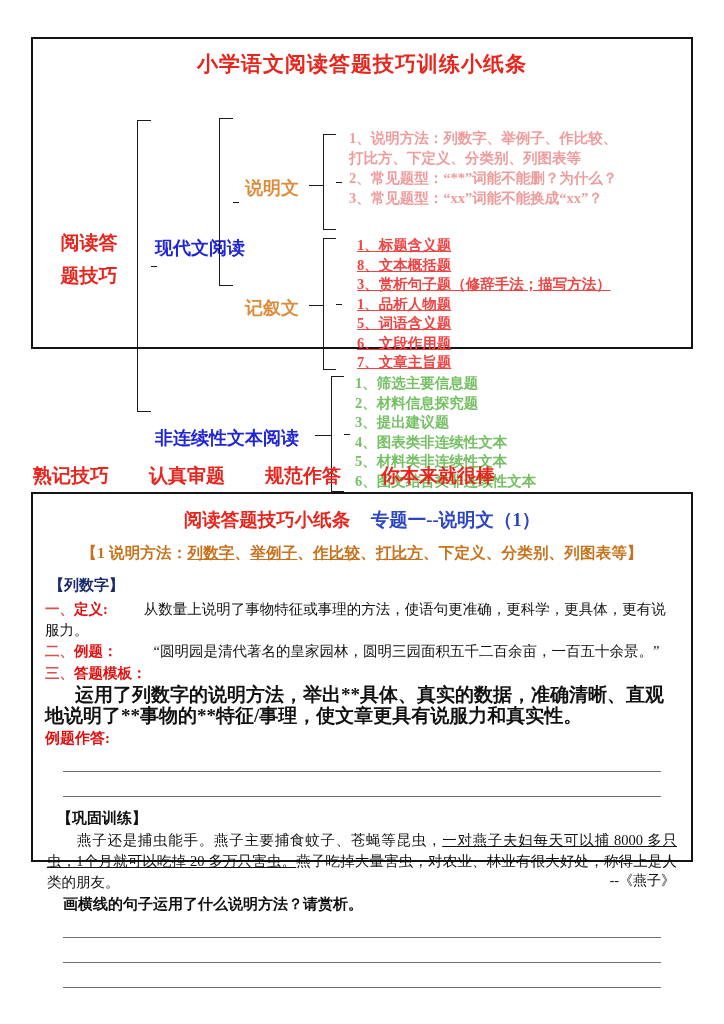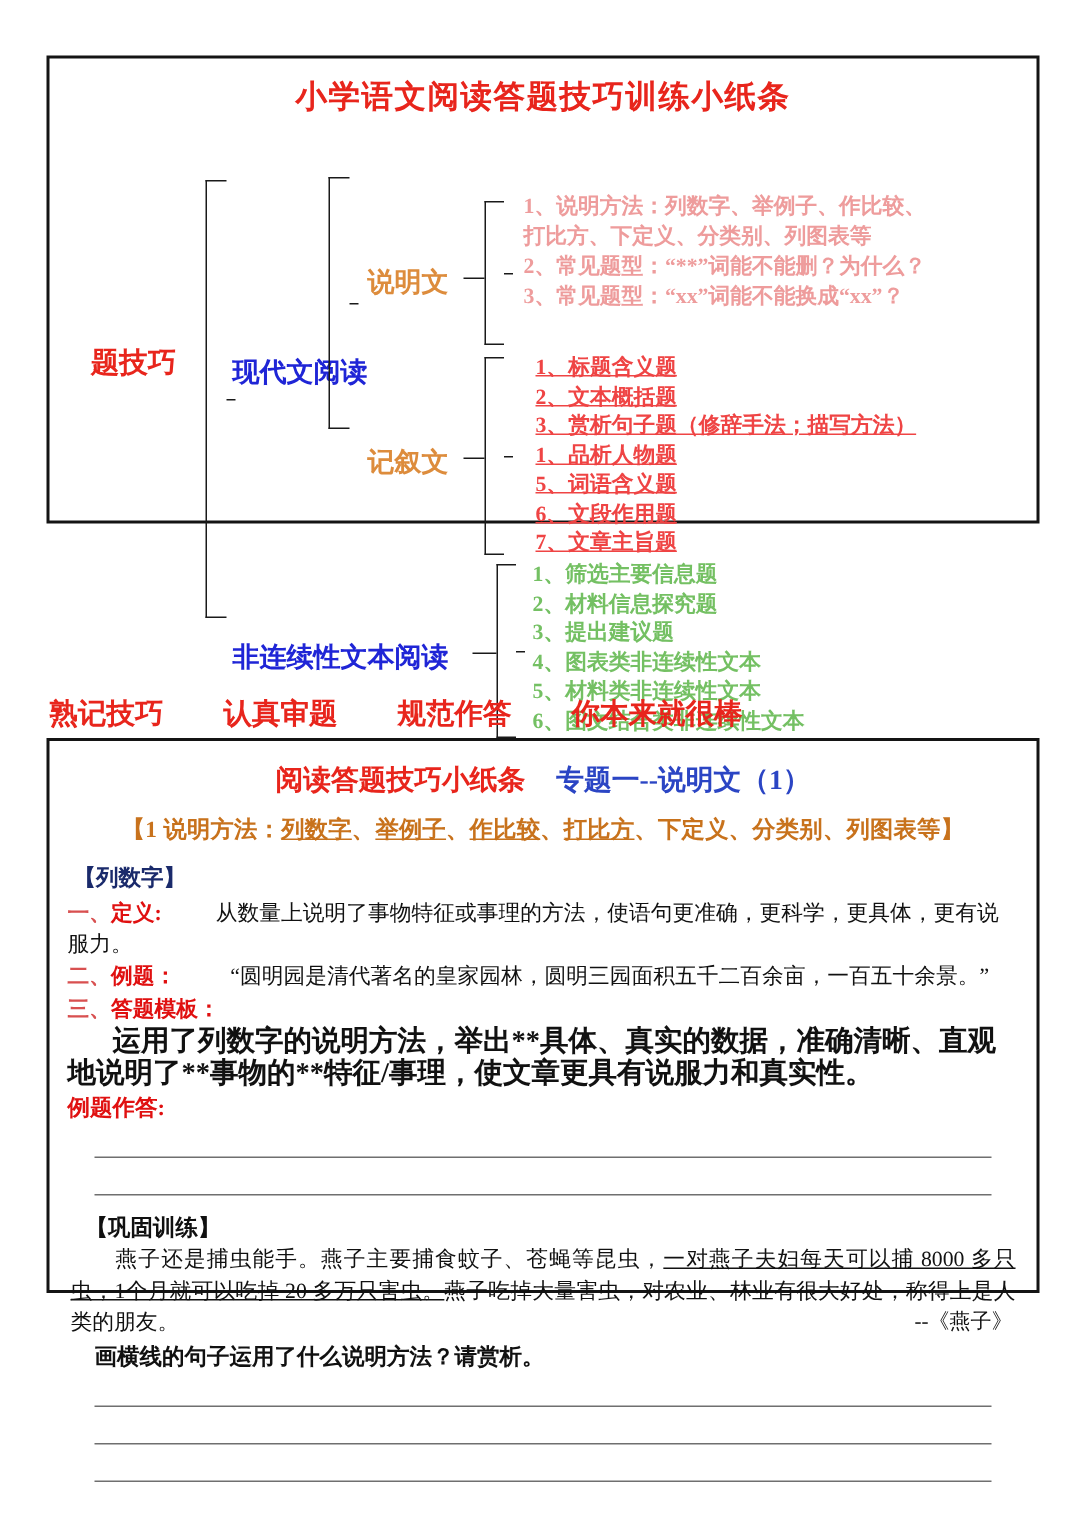--- a/index.html
+++ b/index.html
@@ -229,20 +229,21 @@
 
 <div class="page">
 
   <div class="card" id="card-mindmap">
 
     <div class="mm-title">小学语文阅读答题技巧训练小纸条</div>
 
     <div class="mm-body">
 
       <div class="root-label">
+        <span>阅读答</span>
         <span>题技巧</span>
       </div>
       <div class="brace" id="brace-root"></div>
 
       <div class="node lvl1" id="node-modern">现代文阅读</div>
       <div class="node lvl1" id="node-nonlin">非连续性文本阅读</div>
 
       <div class="brace" id="brace-modern"></div>
 
       <div class="node lvl2" id="node-exp">说明文</div>
@@ -258,21 +259,21 @@
 
       <div class="bullets" id="bullets-exp">
         <div>1、说明方法：列数字、举例子、作比较、</div>
         <div>打比方、下定义、分类别、列图表等</div>
         <div>2、常见题型：“**”词能不能删？为什么？</div>
         <div>3、常见题型：“xx”词能不能换成“xx”？</div>
       </div>
 
       <div class="bullets" id="bullets-nar">
         <div>1、标题含义题</div>
-        <div>2、文本概括题</div>
+        <div>8、文本概括题</div>
         <div>3、赏析句子题（修辞手法；描写方法）</div>
         <div>1、品析人物题</div>
         <div>5、词语含义题</div>
         <div>6、文段作用题</div>
         <div>7、文章主旨题</div>
       </div>
 
       <div class="bullets" id="bullets-non">
         <div>1、筛选主要信息题</div>
         <div>2、材料信息探究题</div>

